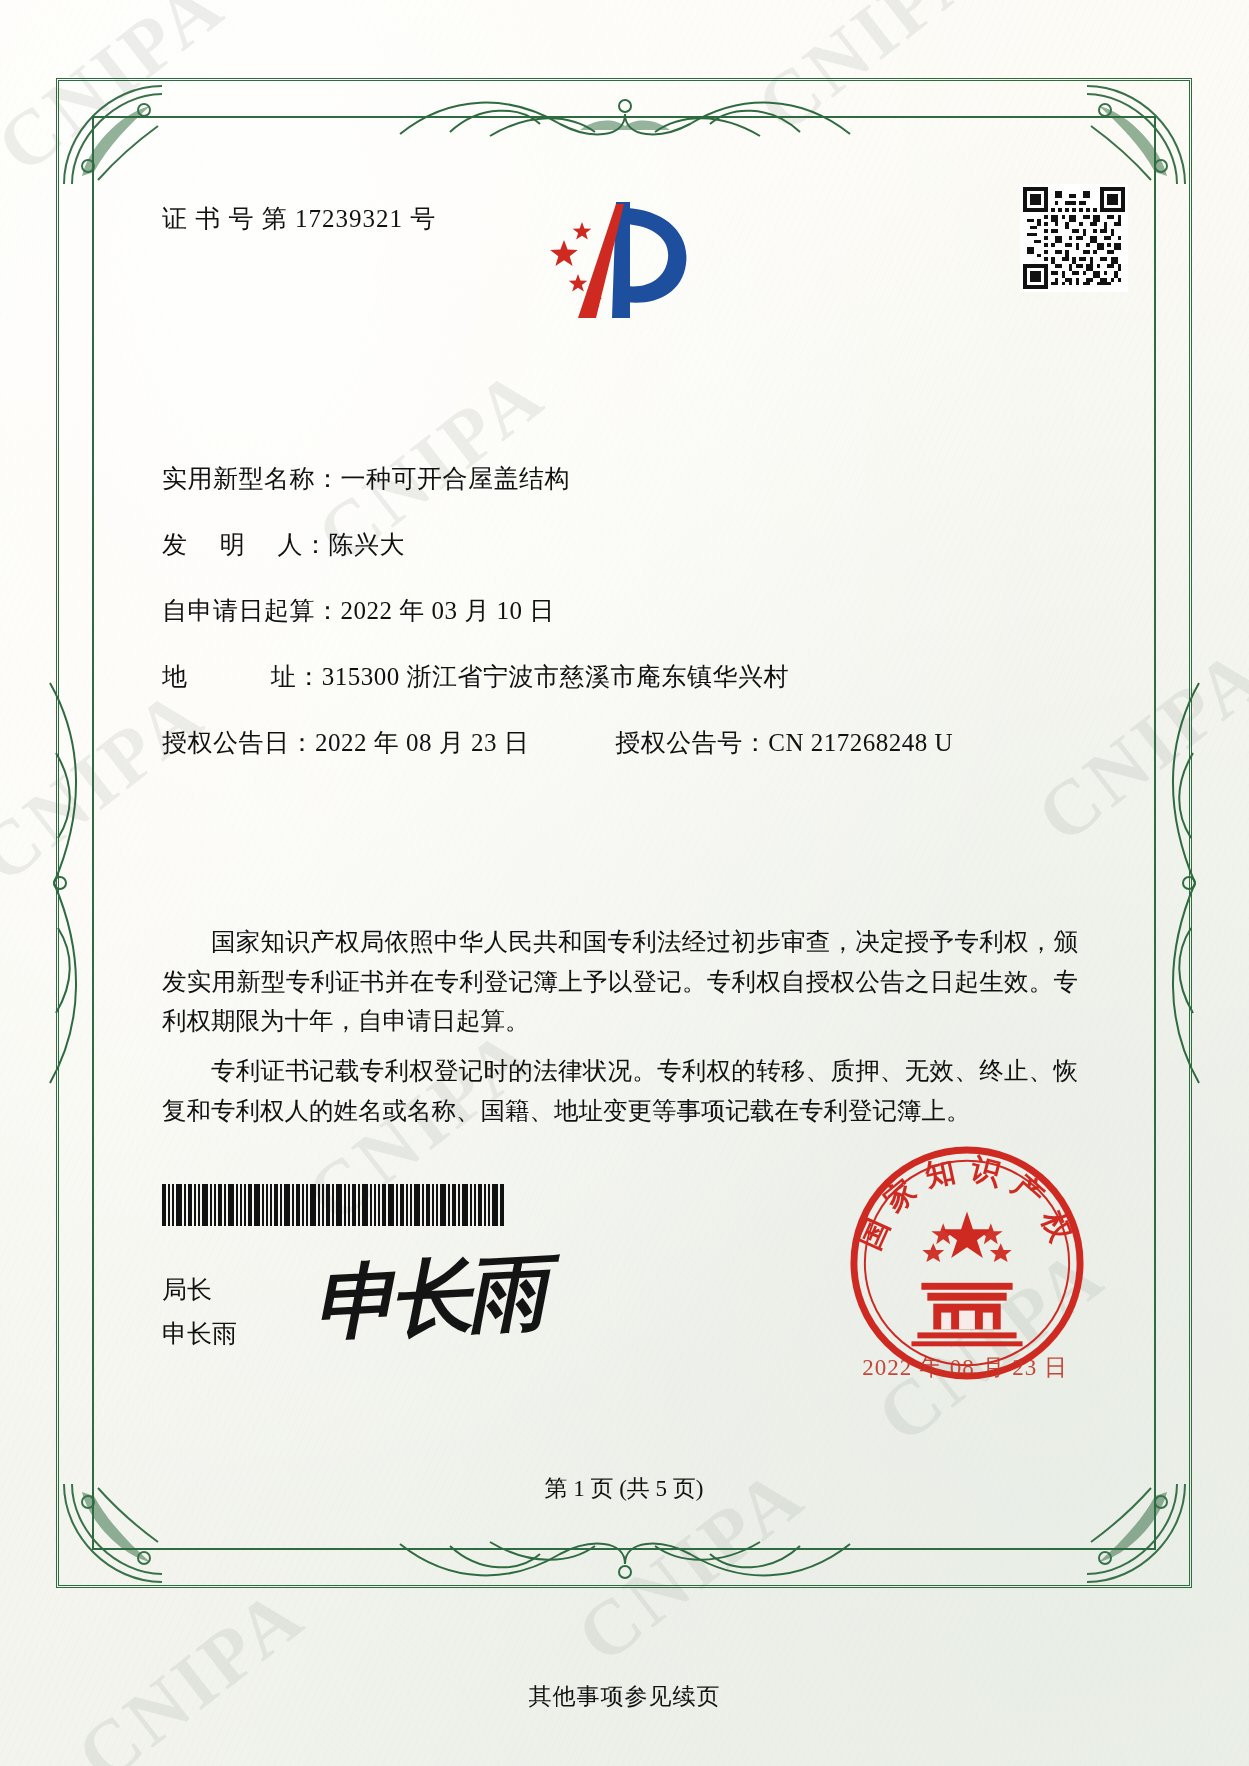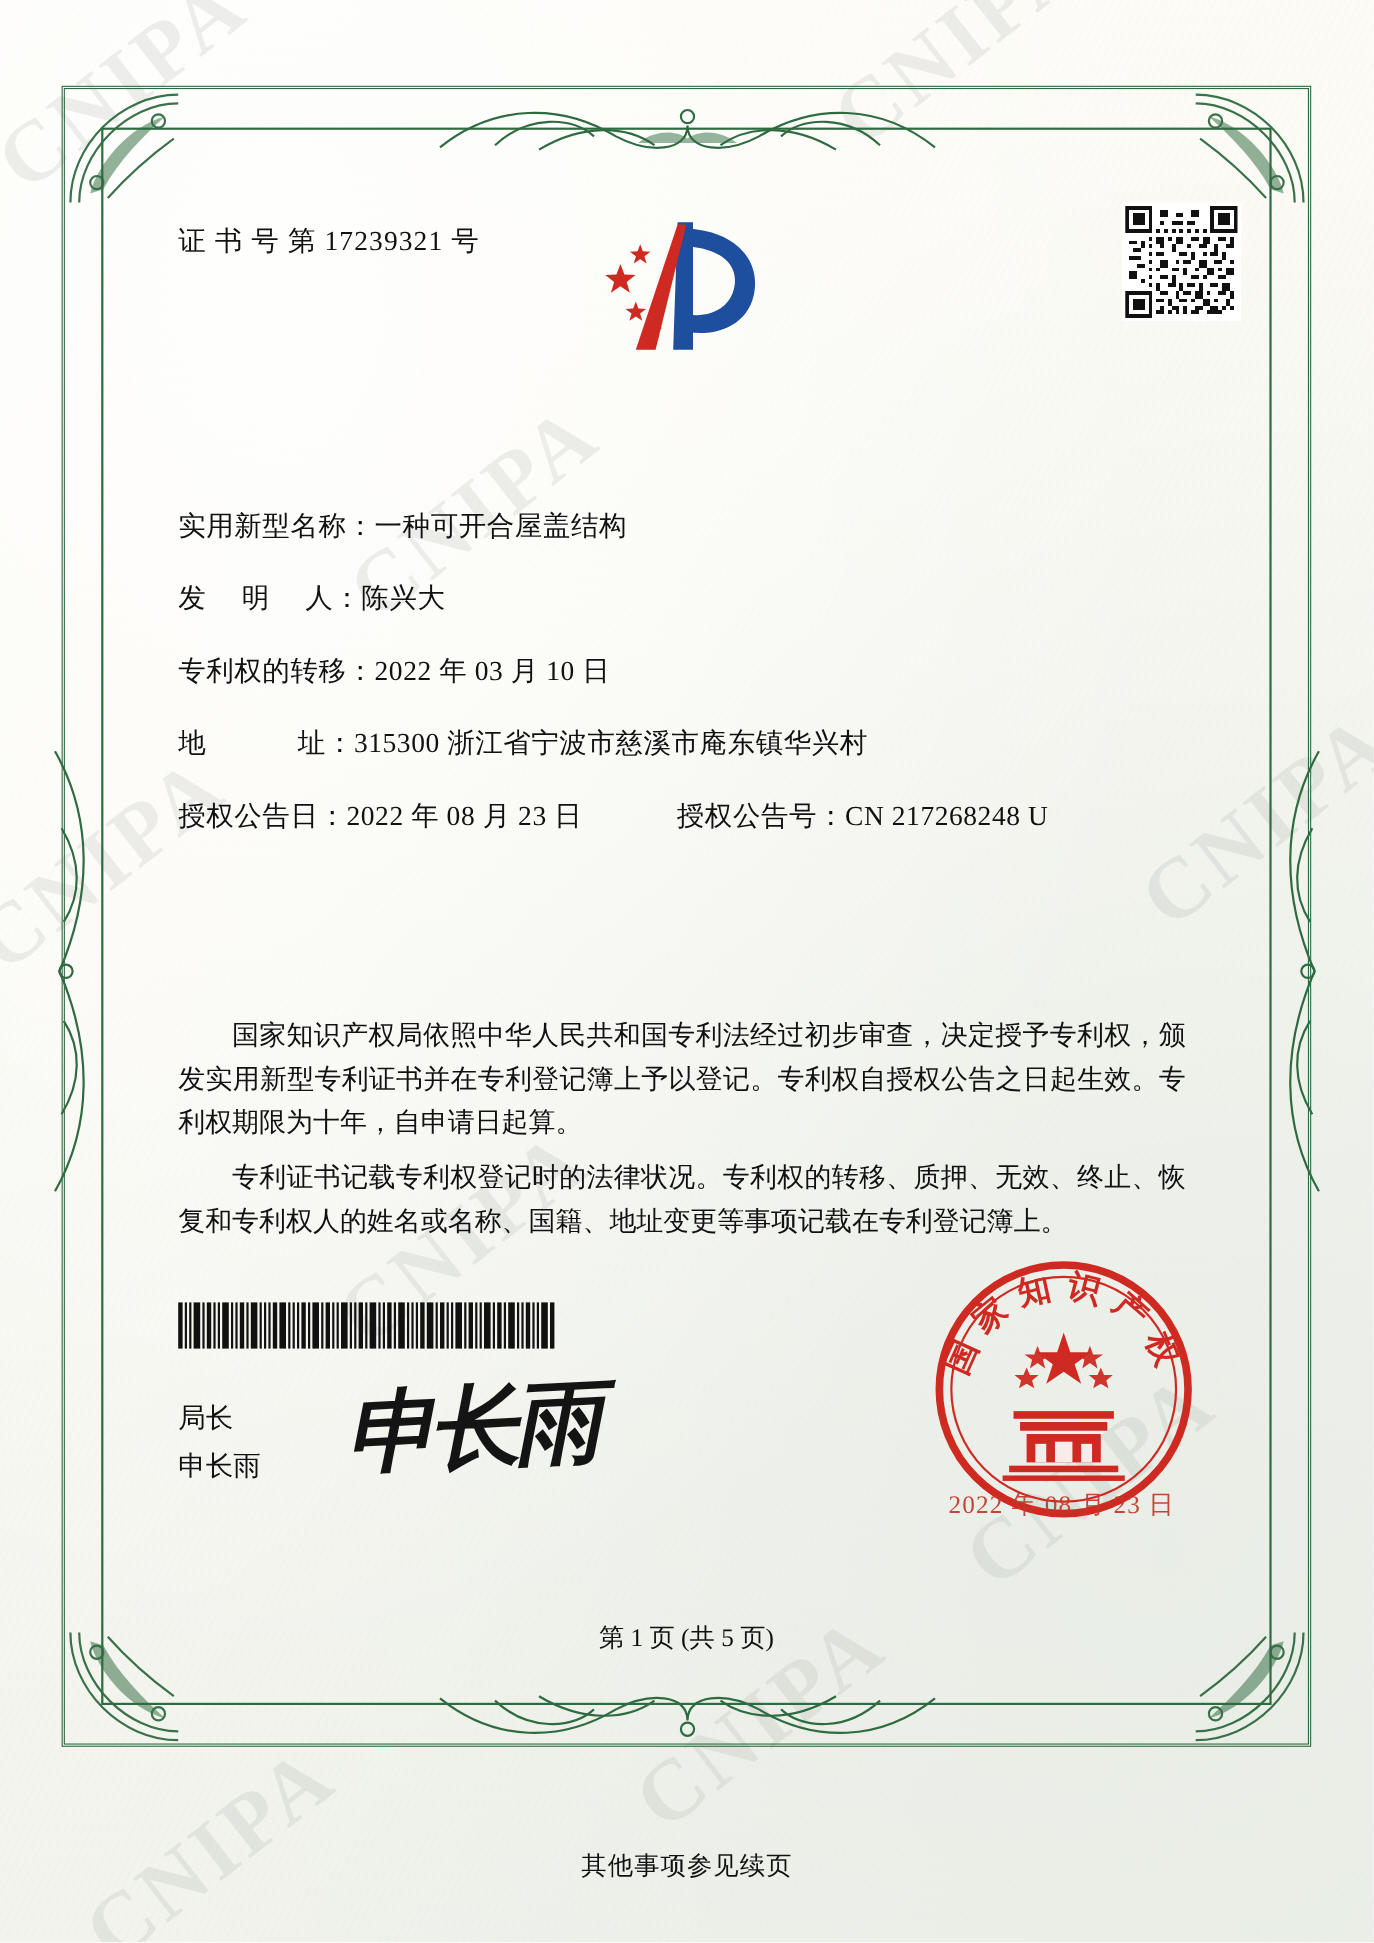--- a/index.html
+++ b/index.html
@@ -443,21 +443,21 @@
     <div class="fields">
       <div class="field-row">
         <span class="field-label">实用新型名称：</span>
         <span class="field-value">一种可开合屋盖结构</span>
       </div>
       <div class="field-row">
         <span class="field-label">发　 明　 人：</span>
         <span class="field-value">陈兴大</span>
       </div>
       <div class="field-row">
-        <span class="field-label">专利权的转移：</span>
+        <span class="field-label">自申请日起算：</span>
         <span class="field-value">2022 年 03 月 10 日</span>
       </div>
       <div class="field-row">
         <span class="field-label">地　　 　址：</span>
         <span class="field-value">315300 浙江省宁波市慈溪市庵东镇华兴村</span>
       </div>
       <div class="field-row split">
         <span class="field-label">授权公告日：</span>
         <span class="field-value">2022 年 08 月 23 日</span>
         <span class="field-second">

